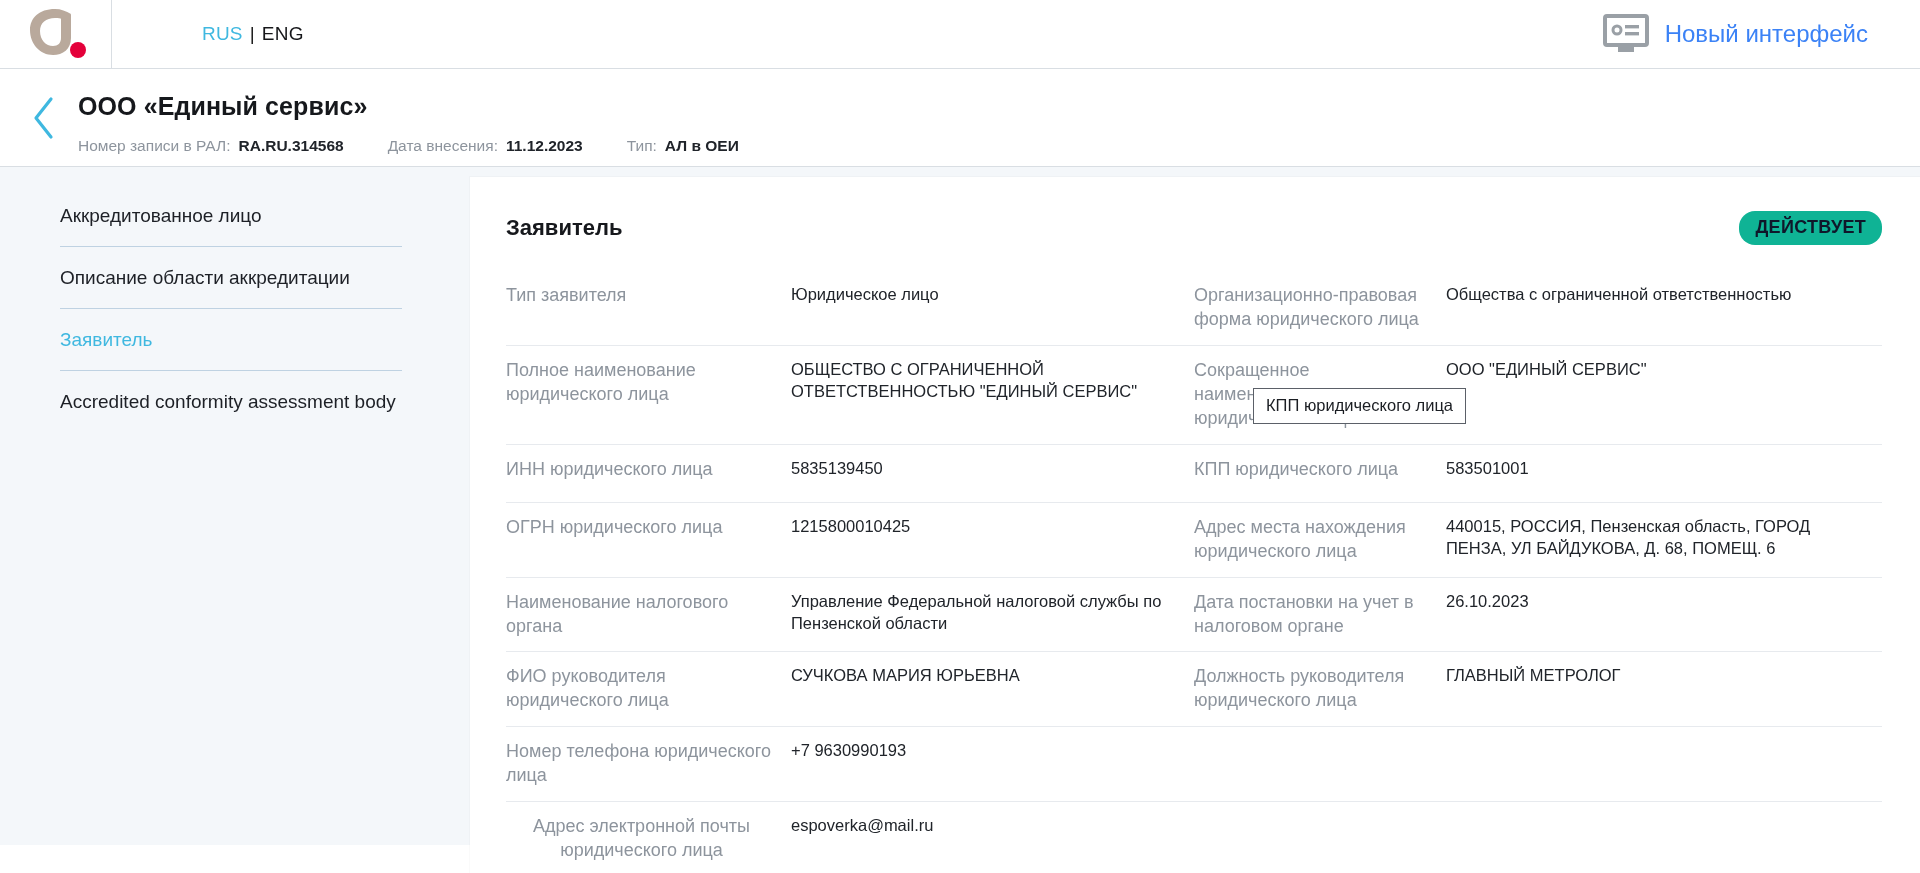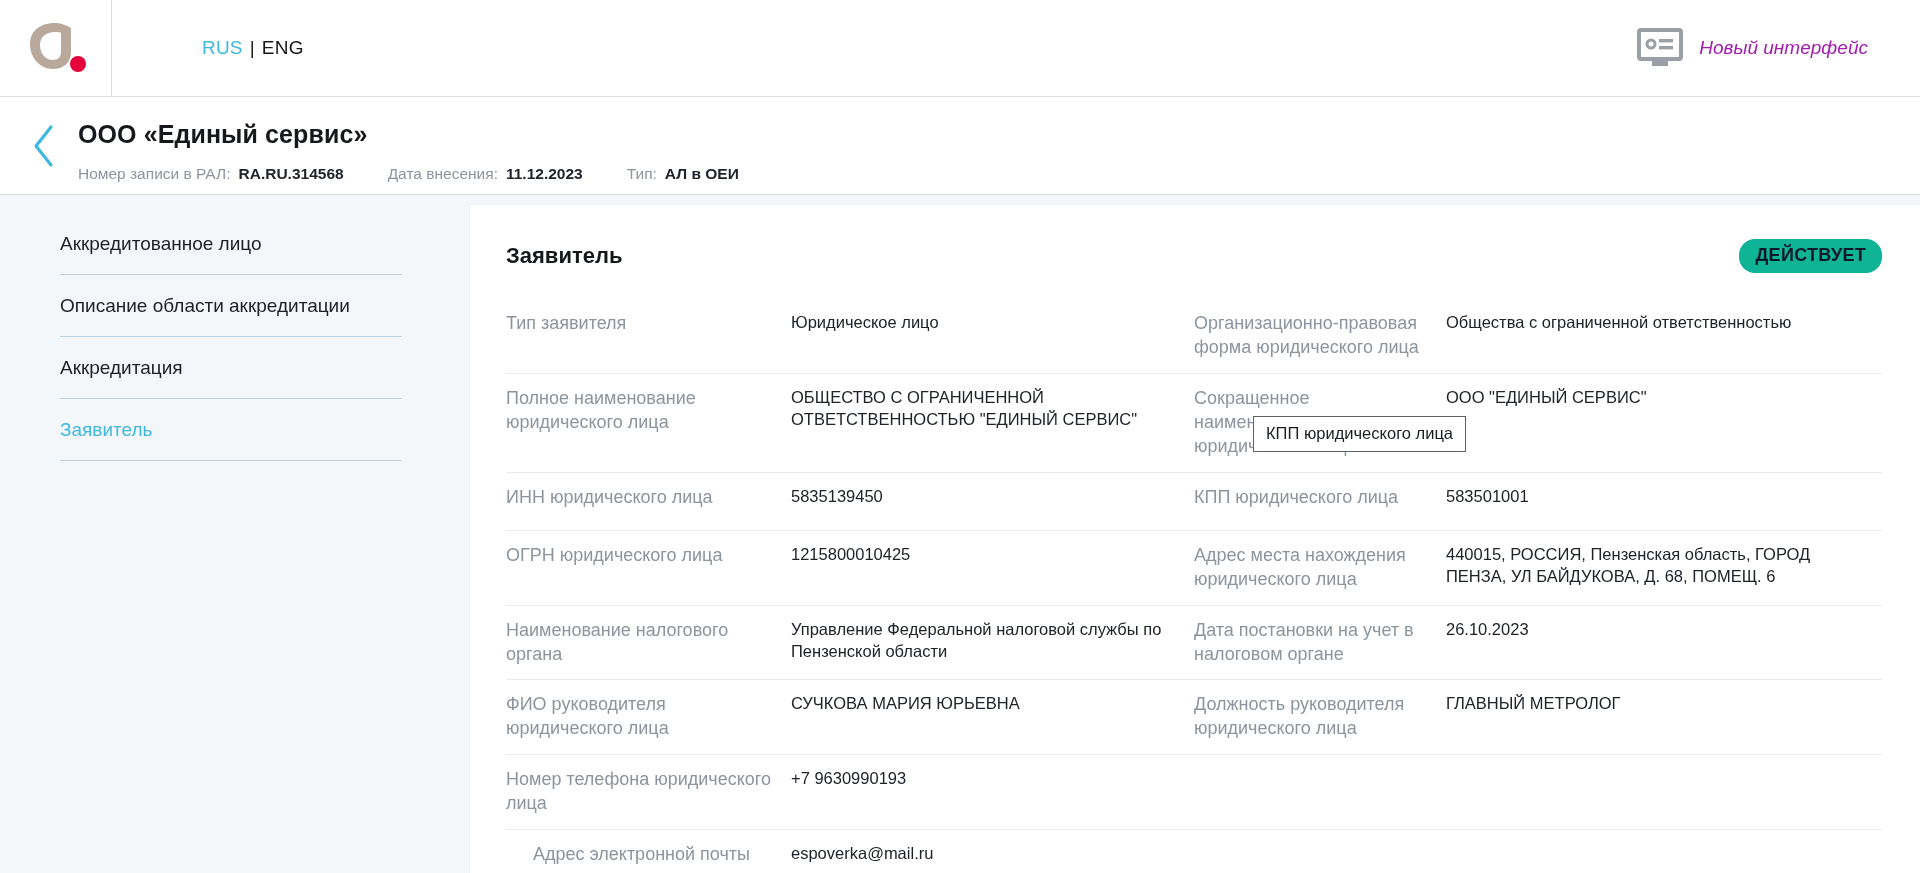--- a/index.html
+++ b/index.html
@@ -9,21 +9,21 @@
     height: 873px;
     overflow: hidden;
     background: #ffffff;
     font-family: "Liberation Sans", "DejaVu Sans", sans-serif;
     -webkit-font-smoothing: antialiased;
   }
 
   
   .topbar {
     position: relative;
-    height: 97px;
+    height: 69px;
     background: #ffffff;
     border-bottom: 1px solid #d9dee3;
     display: flex;
     align-items: stretch;
   }
   .logo-cell {
     width: 112px;
     min-width: 112px;
     border-right: 1px solid #d9dee3;
     display: flex;
@@ -47,21 +47,21 @@
 
   .topbar-right {
     margin-left: auto;
     display: flex;
     align-items: center;
     gap: 16px;
     padding-right: 52px;
     cursor: pointer;
   }
   .monitor-icon { width: 46px; height: 40px; display: block; }
-  .new-iface-label { font-size: 19px; color: #a21caf; white-space: nowrap; font-style: italic; }
+  .new-iface-label { font-size: 24px; color: #3b82f6; white-space: nowrap; }
 
   
   .pagehead {
     position: relative;
     height: 98px;
     background: #ffffff;
     border-bottom: 1px solid #d9dee3;
     display: flex;
     align-items: center;
     padding-left: 24px;
@@ -246,22 +246,22 @@
       <span class="meta-value">АЛ в ОЕИ</span>
     </div>
   </div>
 </div>
 
 <div class="body-wrap">
 
   <div class="sidebar" id="sidebar">
       <div class="nav-item">Аккредитованное лицо</div>
       <div class="nav-item">Описание области аккредитации</div>
-      <div class="nav-item">Аккредитация</div>
       <div class="nav-item active">Заявитель</div>
+      <div class="nav-item no-rule">Accredited conformity assessment body</div>
     </div>
 
   <div class="main">
     <div class="card">
       <div class="card-head">
         <div class="card-title">Заявитель</div>
         <div class="status-badge">ДЕЙСТВУЕТ</div>
       </div>
       <div class="rows" id="rows">
           <div class="row">

